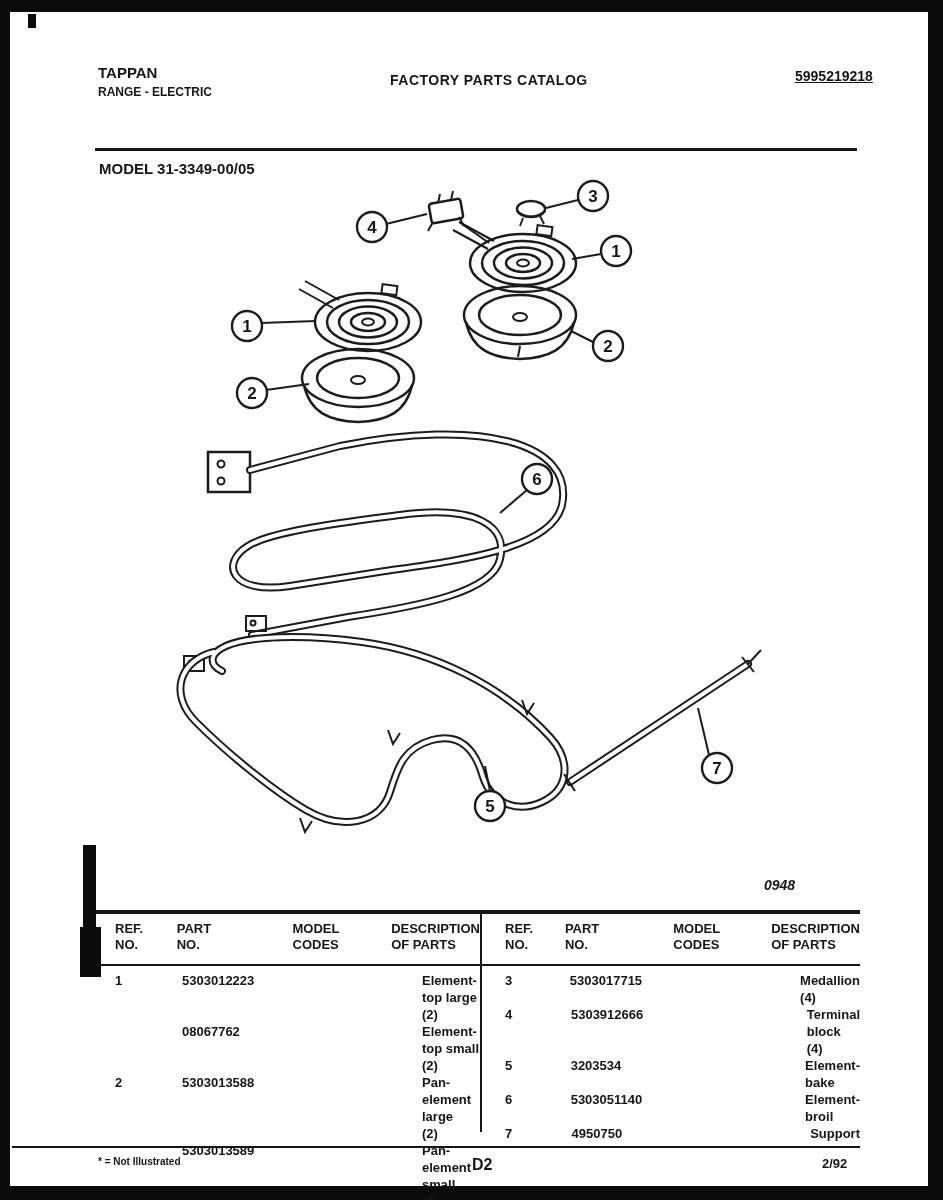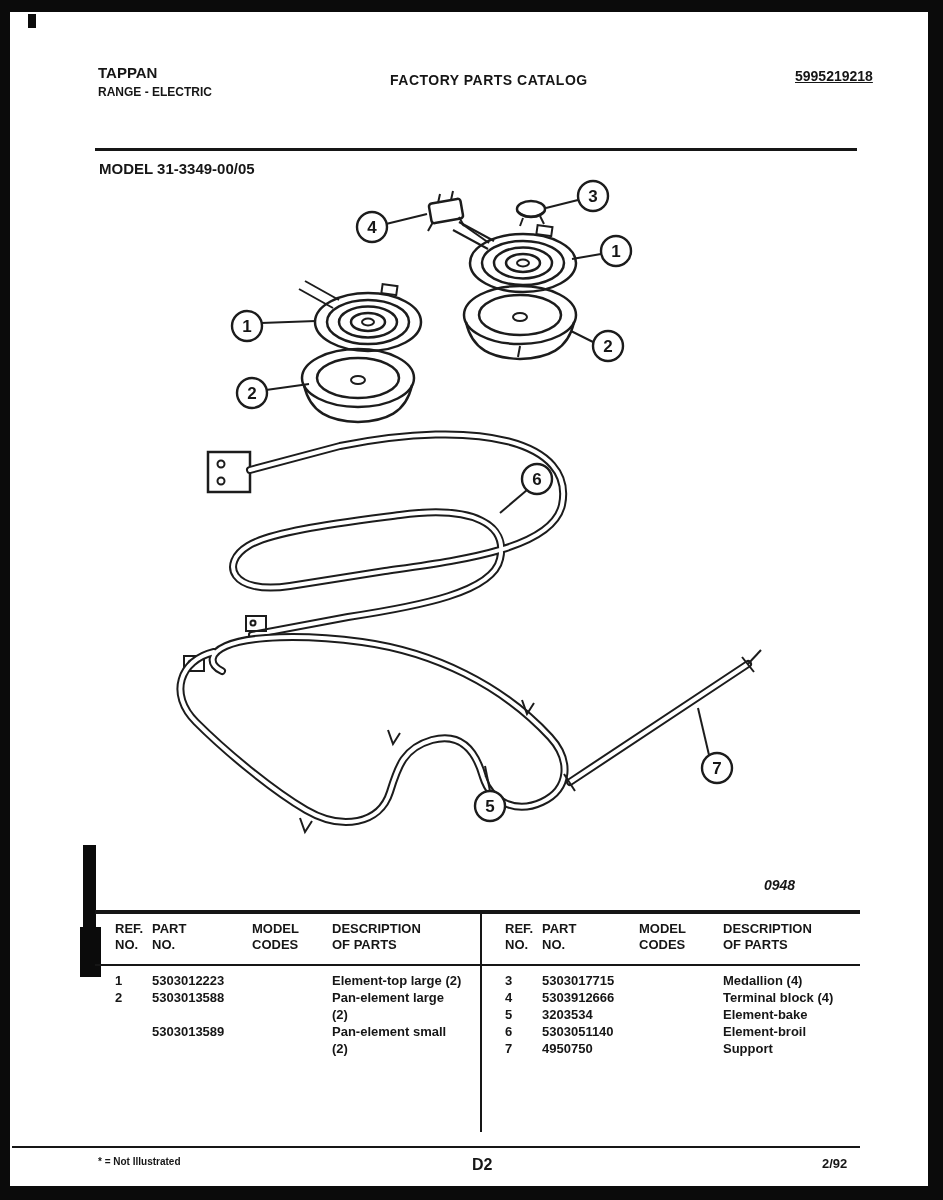--- a/index.html
+++ b/index.html
@@ -5,21 +5,21 @@
   html,body { margin:0; padding:0; background:#ffffff; }
   #page {
     position:relative; width:943px; height:1200px; background:#ffffff;
     font-family:"Liberation Sans", sans-serif; color:#161616; overflow:hidden;
   }
   .bar { position:absolute; background:#0b0b0b; }
   .t { position:absolute; font-weight:700; white-space:nowrap; color:#161616; }
   .rule { position:absolute; background:#161616; }
   
   .group { position:absolute; font-size:13px; font-weight:700; }
-  .trow { display:flex; line-height:17px; }
+  .trow { display:flex; line-height:17px;gap:30px; }
   .th { line-height:16px; }
   .c { white-space:pre-line; }
   .gl .c1 { width:52px; padding-left:15px; box-sizing:border-box; }
   .gl .c2 { width:100px; }
   .gl .c3 { width:80px; }
   .gl .c4 { flex:1; }
   .gr .c1 { width:46px; padding-left:9px; box-sizing:border-box; }
   .gr .c2 { width:97px; }
   .gr .c3 { width:84px; }
   .gr .c4 { flex:1; }
@@ -193,20 +193,26 @@
 OF PARTS</span>
     </div>
     <div class="tbody">
       <div class="trow">
         <span class="c c1">1</span>
         <span class="c c2">5303012223</span>
         <span class="c c3"></span>
         <span class="c c4">Element-top large (2)</span>
       </div>
       <div class="trow">
+        <span class="c c1"></span>
+        <span class="c c2">08067762</span>
+        <span class="c c3"></span>
+        <span class="c c4">Element-top small (2)</span>
+      </div>
+      <div class="trow">
         <span class="c c1">2</span>
         <span class="c c2">5303013588</span>
         <span class="c c3"></span>
         <span class="c c4">Pan-element large
 (2)</span>
       </div>
       <div class="trow">
         <span class="c c1"></span>
         <span class="c c2">5303013589</span>
         <span class="c c3"></span>

